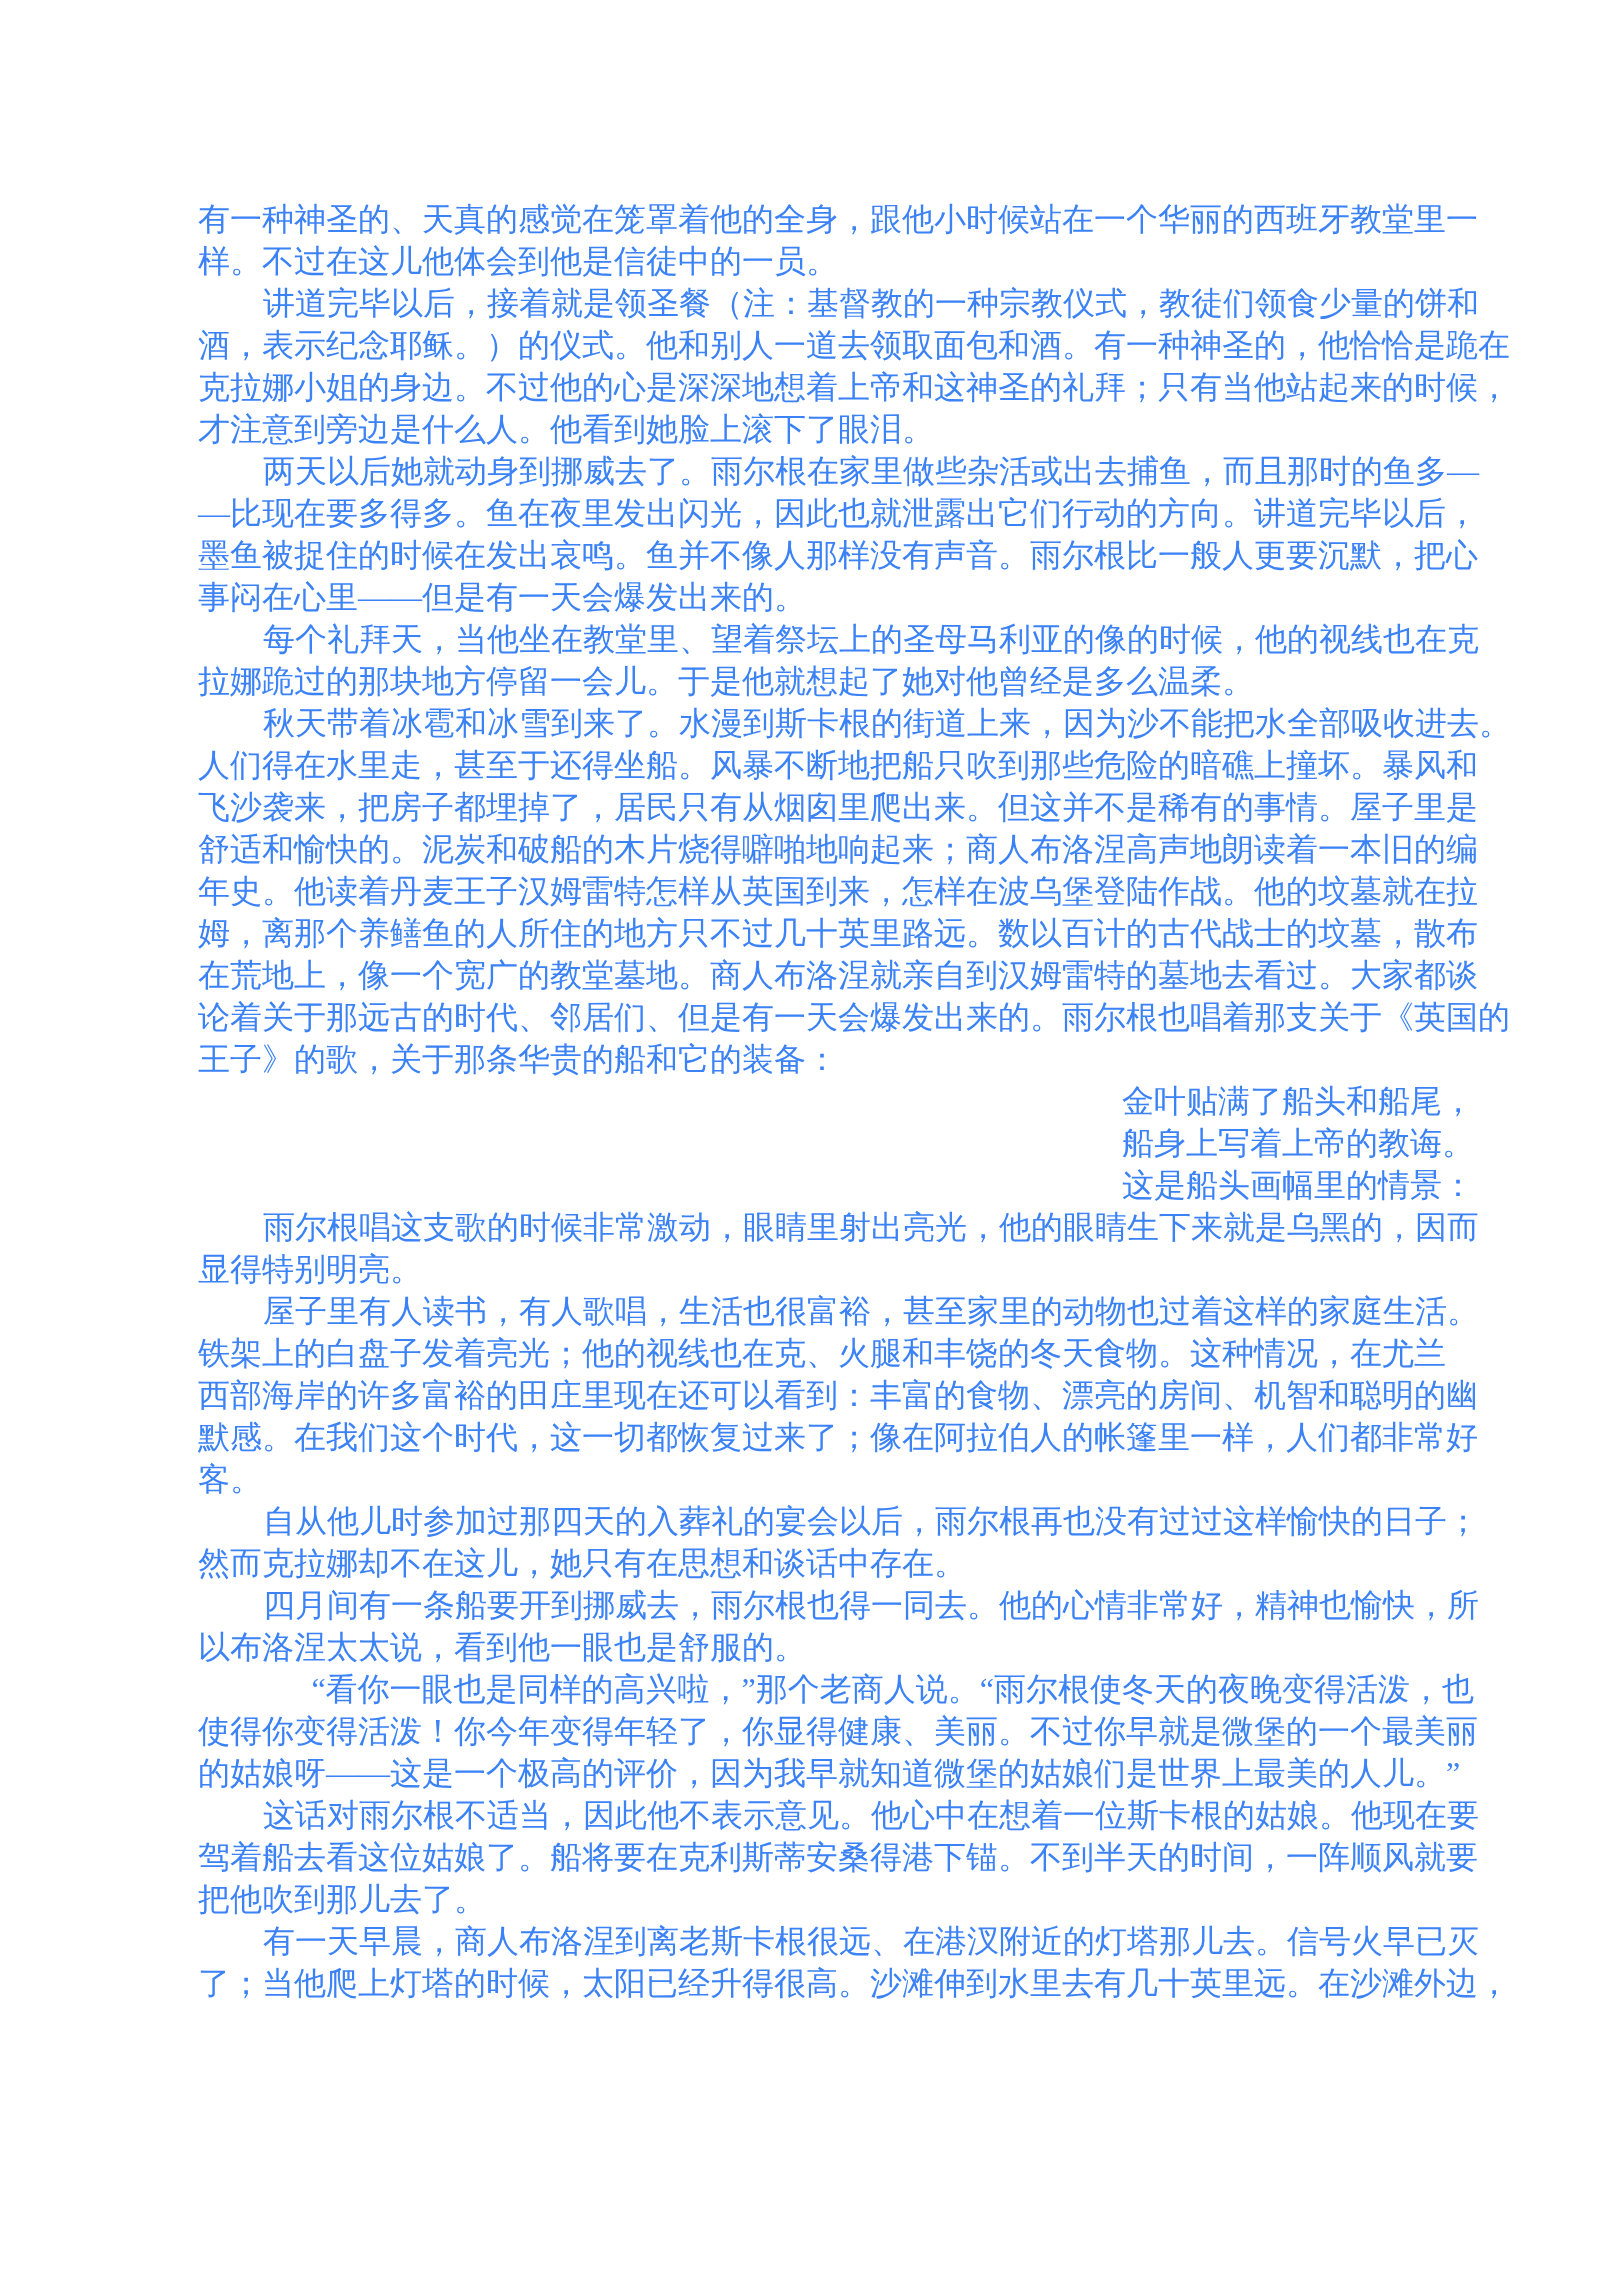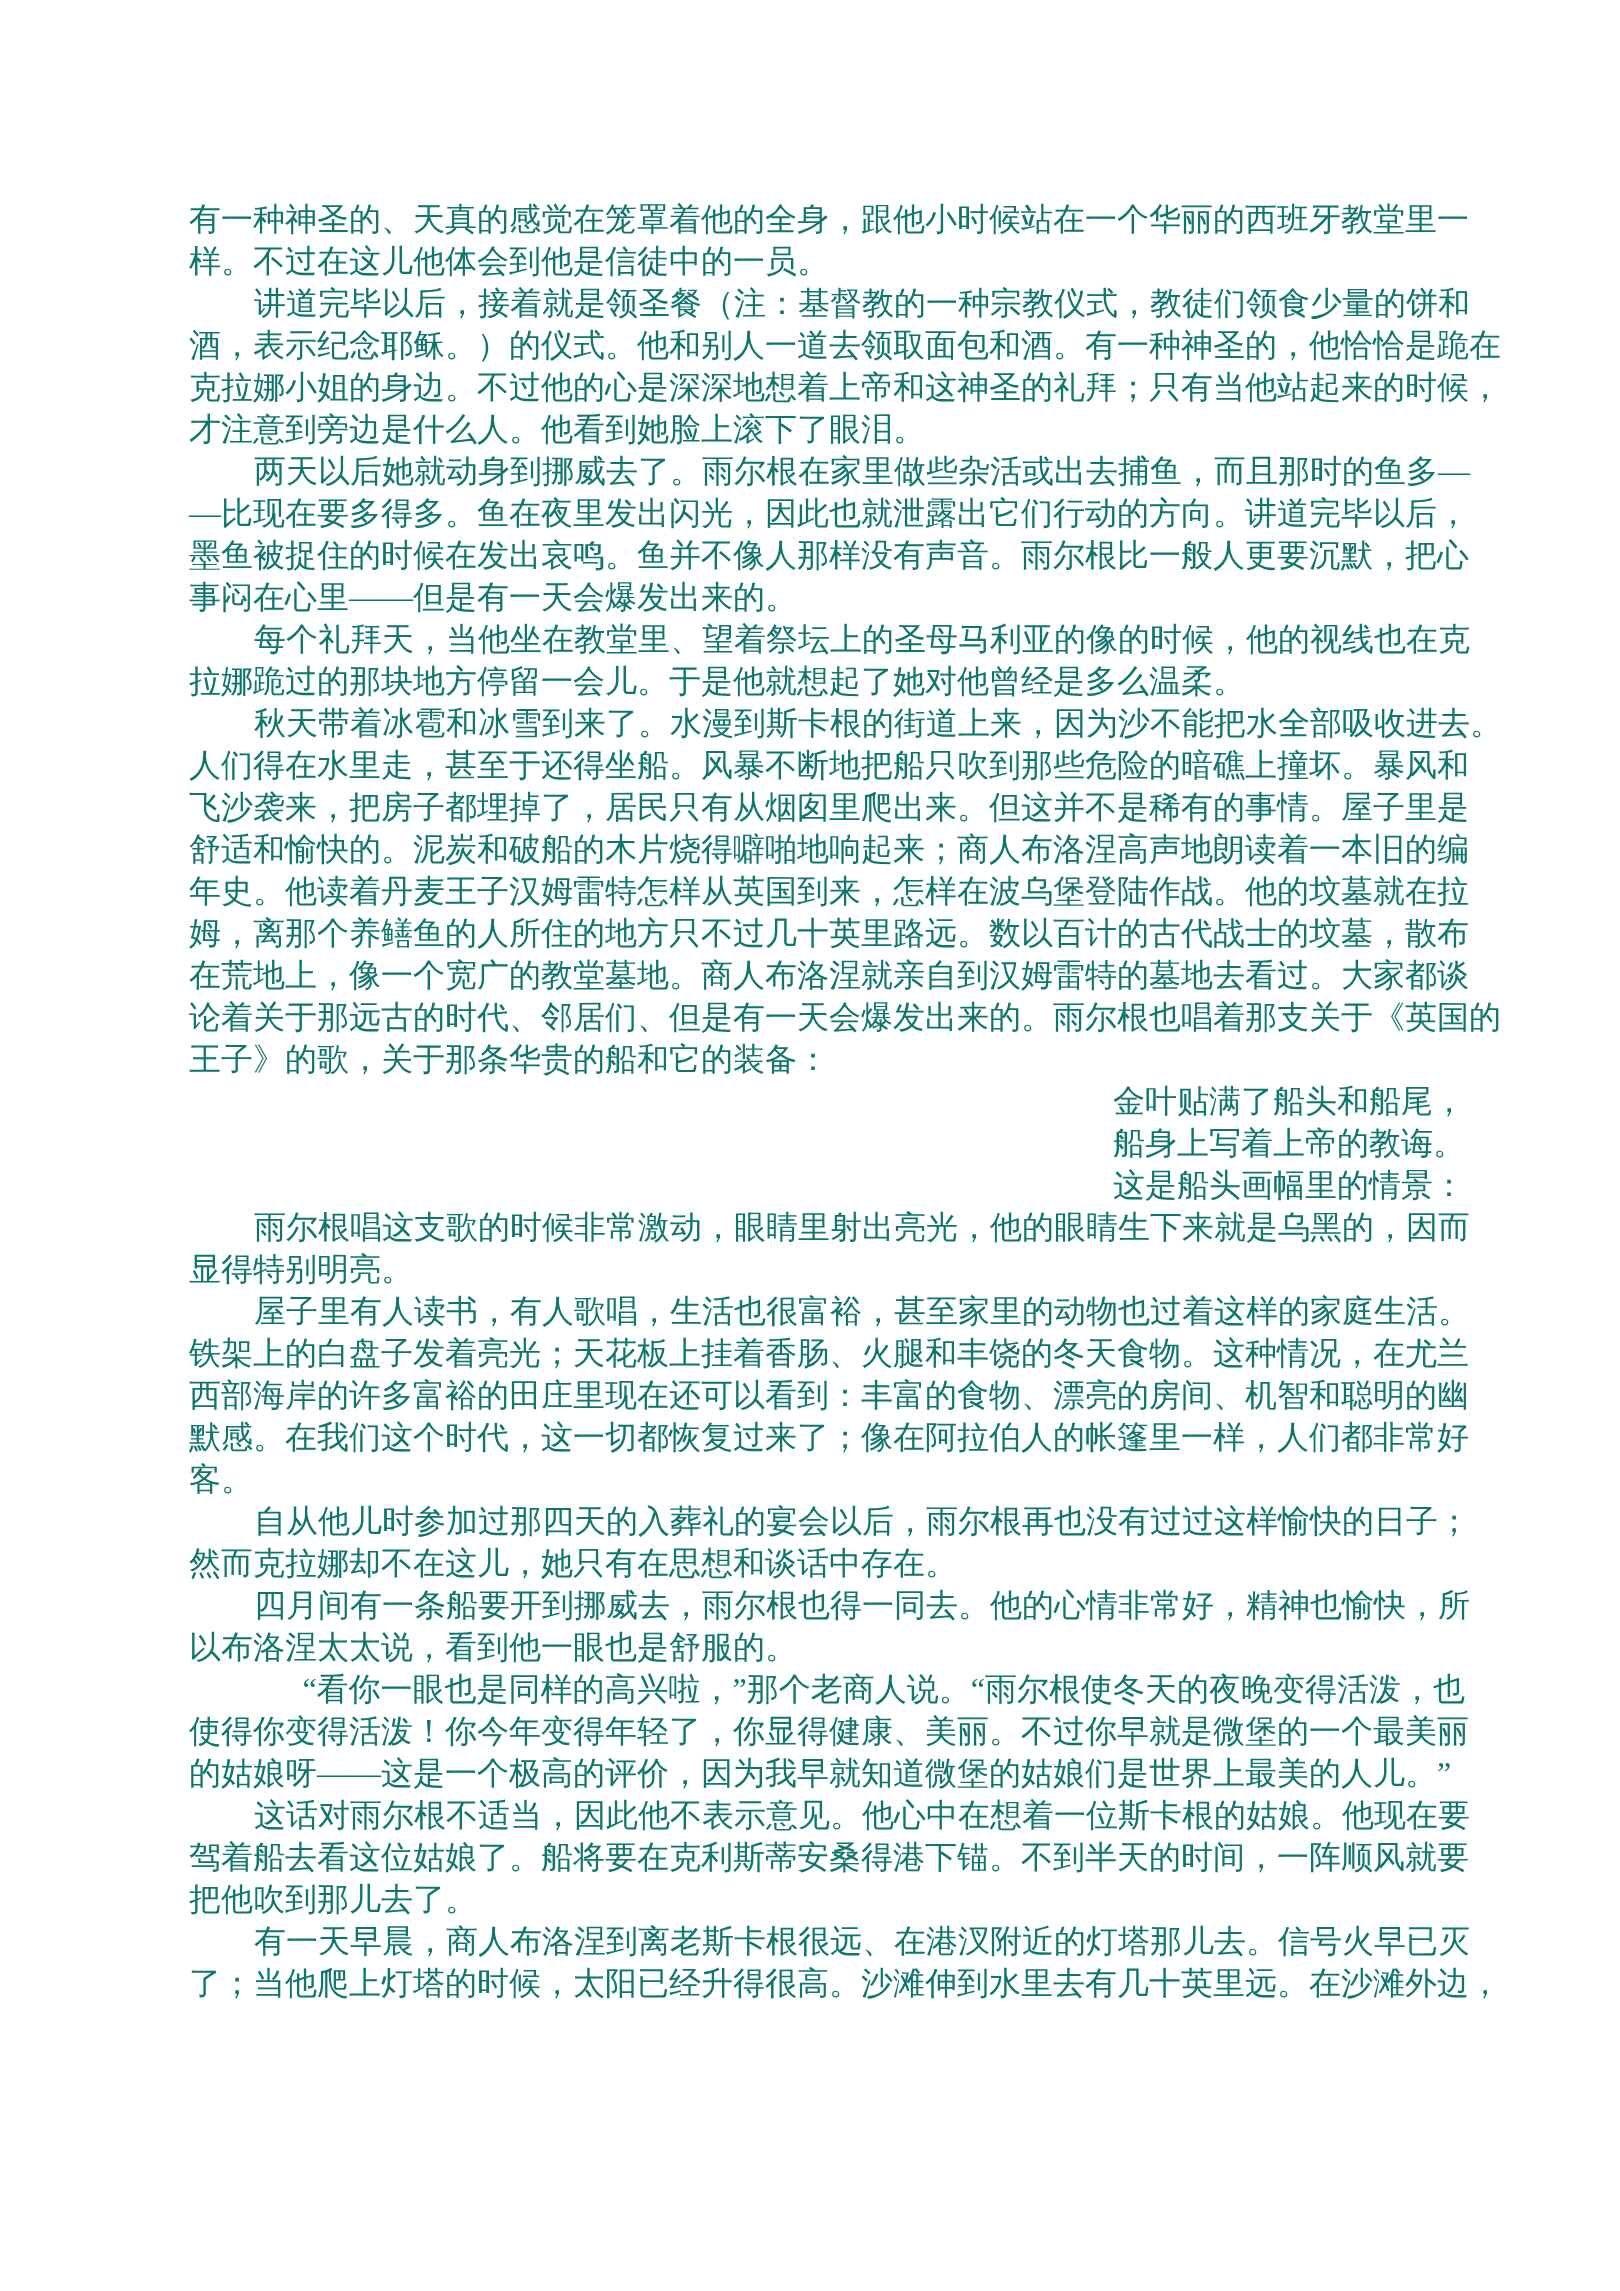--- a/index.html
+++ b/index.html
@@ -30,21 +30,21 @@
   }
   .line.indent {
     padding-left: 65px;
     text-align: right;
   }
 </style>
 </head>
 <body>
 
 <div id="page">
-  <div id="text-block" style="color: #0f766e;">
+  <div id="text-block" style="color: #3b82f6; margin-left: 9px;">
       <div class="line">有一种神圣的、天真的感觉在笼罩着他的全身，跟他小时候站在一个华丽的西班牙教堂里一</div>
       <div class="line">样。不过在这儿他体会到他是信徒中的一员。</div>
       <div class="line indent">讲道完毕以后，接着就是领圣餐（注：基督教的一种宗教仪式，教徒们领食少量的饼和</div>
       <div class="line">酒，表示纪念耶稣。）的仪式。他和别人一道去领取面包和酒。有一种神圣的，他恰恰是跪在</div>
       <div class="line">克拉娜小姐的身边。不过他的心是深深地想着上帝和这神圣的礼拜；只有当他站起来的时候，</div>
       <div class="line">才注意到旁边是什么人。他看到她脸上滚下了眼泪。</div>
       <div class="line indent">两天以后她就动身到挪威去了。雨尔根在家里做些杂活或出去捕鱼，而且那时的鱼多—</div>
       <div class="line">—比现在要多得多。鱼在夜里发出闪光，因此也就泄露出它们行动的方向。讲道完毕以后，</div>
       <div class="line">墨鱼被捉住的时候在发出哀鸣。鱼并不像人那样没有声音。雨尔根比一般人更要沉默，把心</div>
       <div class="line">事闷在心里——但是有一天会爆发出来的。</div>
@@ -58,21 +58,21 @@
       <div class="line">姆，离那个养鳝鱼的人所住的地方只不过几十英里路远。数以百计的古代战士的坟墓，散布</div>
       <div class="line">在荒地上，像一个宽广的教堂墓地。商人布洛涅就亲自到汉姆雷特的墓地去看过。大家都谈</div>
       <div class="line">论着关于那远古的时代、邻居们、但是有一天会爆发出来的。雨尔根也唱着那支关于《英国的</div>
       <div class="line">王子》的歌，关于那条华贵的船和它的装备：</div>
       <div class="line indent">金叶贴满了船头和船尾，</div>
       <div class="line indent">船身上写着上帝的教诲。</div>
       <div class="line indent">这是船头画幅里的情景：</div>
       <div class="line indent">雨尔根唱这支歌的时候非常激动，眼睛里射出亮光，他的眼睛生下来就是乌黑的，因而</div>
       <div class="line">显得特别明亮。</div>
       <div class="line indent">屋子里有人读书，有人歌唱，生活也很富裕，甚至家里的动物也过着这样的家庭生活。</div>
-      <div class="line">铁架上的白盘子发着亮光；天花板上挂着香肠、火腿和丰饶的冬天食物。这种情况，在尤兰</div>
+      <div class="line">铁架上的白盘子发着亮光；他的视线也在克、火腿和丰饶的冬天食物。这种情况，在尤兰</div>
       <div class="line">西部海岸的许多富裕的田庄里现在还可以看到：丰富的食物、漂亮的房间、机智和聪明的幽</div>
       <div class="line">默感。在我们这个时代，这一切都恢复过来了；像在阿拉伯人的帐篷里一样，人们都非常好</div>
       <div class="line">客。</div>
       <div class="line indent">自从他儿时参加过那四天的入葬礼的宴会以后，雨尔根再也没有过过这样愉快的日子；</div>
       <div class="line">然而克拉娜却不在这儿，她只有在思想和谈话中存在。</div>
       <div class="line indent">四月间有一条船要开到挪威去，雨尔根也得一同去。他的心情非常好，精神也愉快，所</div>
       <div class="line">以布洛涅太太说，看到他一眼也是舒服的。</div>
       <div class="line indent">“看你一眼也是同样的高兴啦，”那个老商人说。“雨尔根使冬天的夜晚变得活泼，也</div>
       <div class="line">使得你变得活泼！你今年变得年轻了，你显得健康、美丽。不过你早就是微堡的一个最美丽</div>
       <div class="line">的姑娘呀——这是一个极高的评价，因为我早就知道微堡的姑娘们是世界上最美的人儿。”</div>

